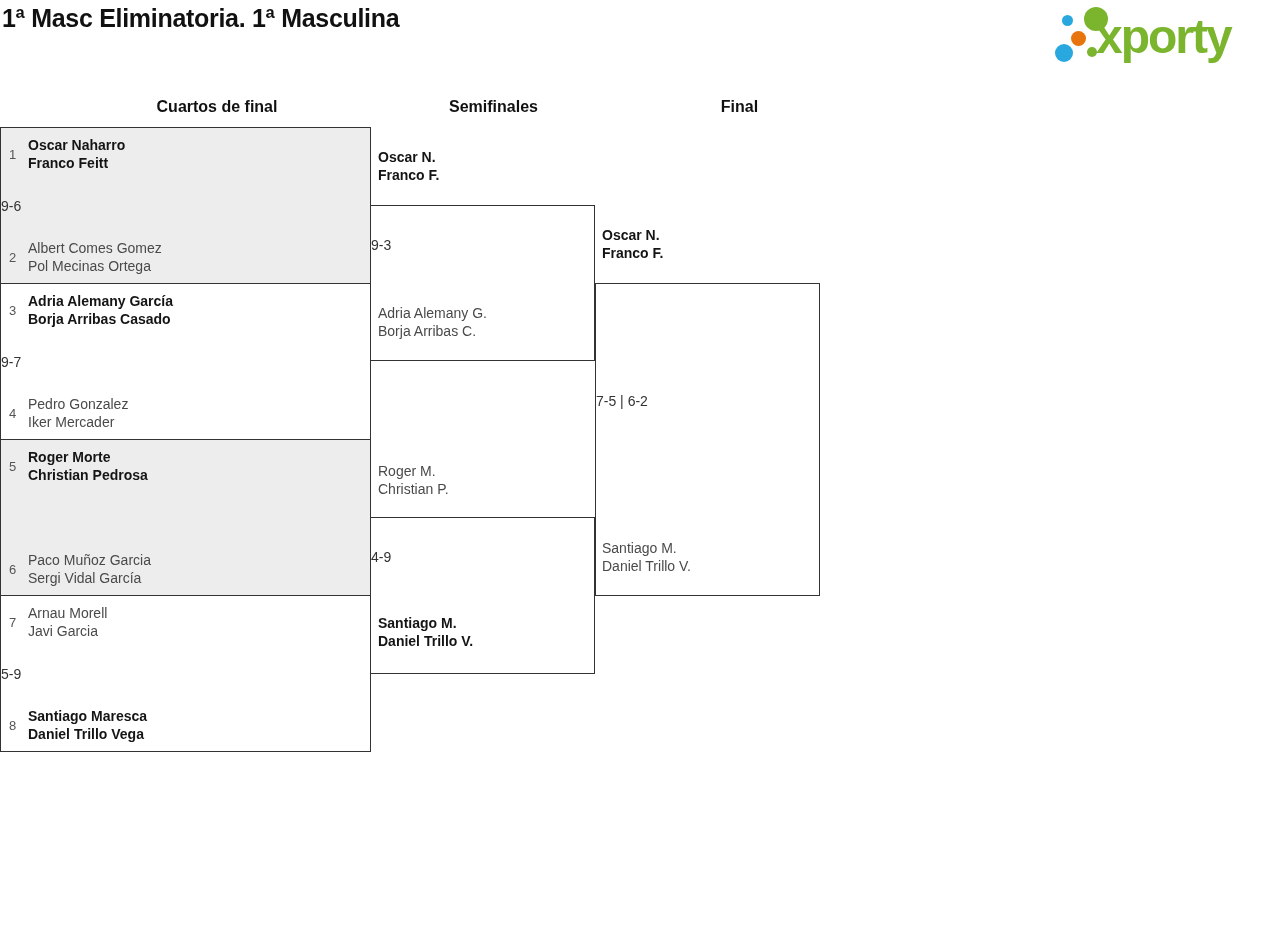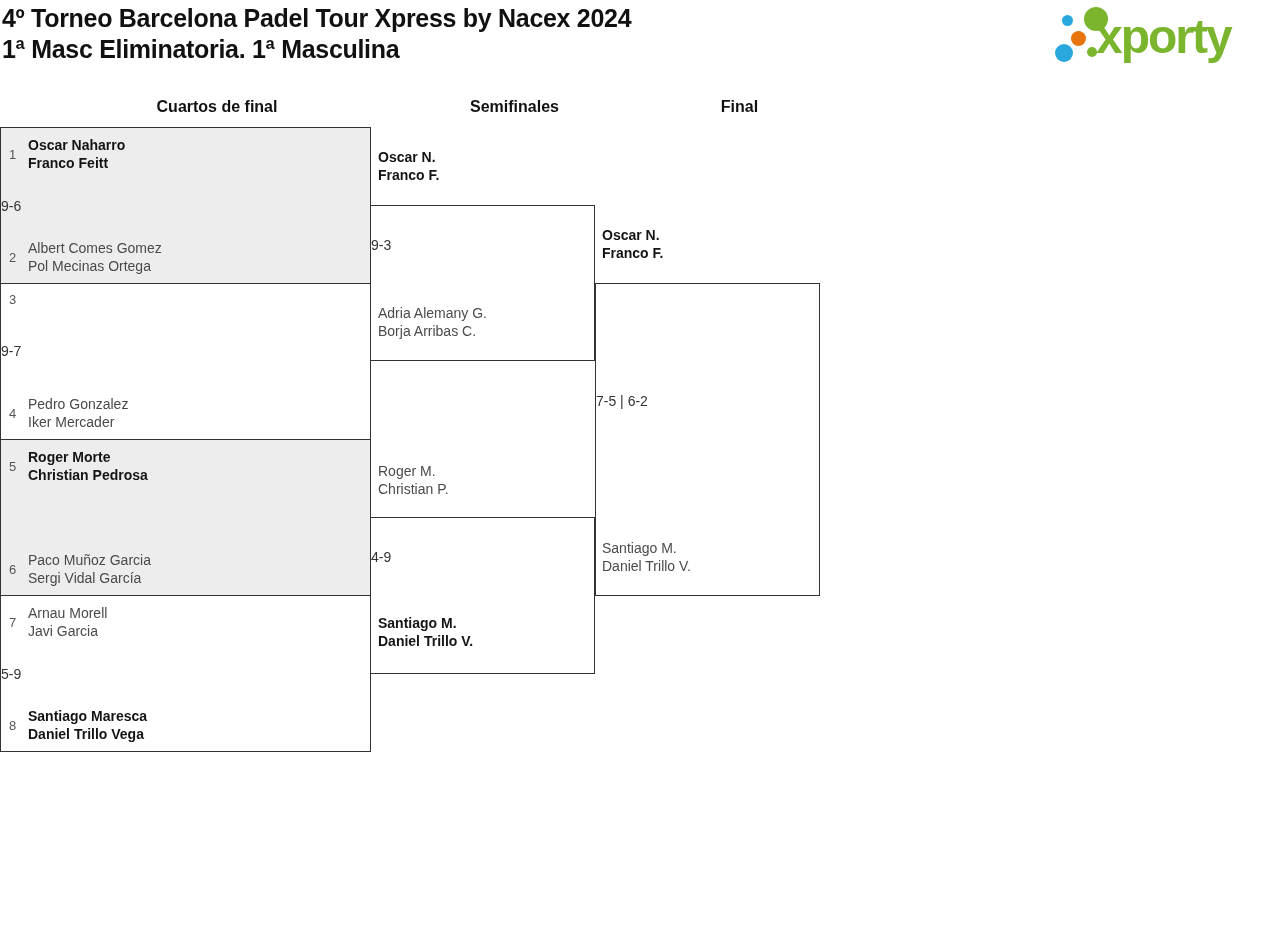--- a/index.html
+++ b/index.html
@@ -31,21 +31,21 @@
     font-size:48px;font-weight:700;letter-spacing:-2px;
     color:var(--brand-green);
   }
 
   
   .col-header{
     top:97px;text-align:center;
     font-size:16px;line-height:20px;font-weight:600;color:#111;padding-left:32px;
   }
   .col-header.c1{left:0;width:370px;}
-  .col-header.c2{left:370px;width:225px;}
+  .col-header.c2{left:349px;width:225px;}
   .col-header.c3{left:595px;width:225px;text-align:center;}
 
   
   .qf{
     left:0;width:371px;height:157px;box-sizing:border-box;
     border:1px solid var(--line);
     display:flex;flex-direction:column;justify-content:space-between;
     padding:8px 0;background:#fff;
   }
   .qf.shaded{background:var(--shaded-bg);}
@@ -78,21 +78,20 @@
   .ft-sf1-bot{left:378px;top:304px;}
   .ft-sf2-top{left:378px;top:462px;}
   .ft-sf2-bot{left:378px;top:614px;}
   .ft-fin-top{left:602px;top:226px;}
   .ft-fin-bot{left:602px;top:539px;}
 </style>
 </head>
 <body>
 
 <div class="abs page-title">
-  <span class="line">4º Torneo Barcelona Padel Tour Xpress by Nacex 2024</span>
   <span class="line">1ª Masc Eliminatoria. 1ª Masculina</span>
 </div>
 
 <div class="abs logo">
   <span class="dot d-blue-s"></span>
   <span class="dot d-green-l"></span>
   <span class="dot d-orange"></span>
   <span class="dot d-blue-l"></span>
   <span class="dot d-green-s"></span>
   <span class="logo-text">xporty</span>
@@ -116,20 +115,24 @@
     <span class="names">
       <span class="pl">Albert Comes Gomez</span>
       <span class="pl">Pol Mecinas Ortega</span>
     </span>
   </div>
 </div>
 
 <div class="abs qf q2">
   <div class="team-row">
     <span class="seed">3</span>
+    <span class="names winner">
+      <span class="pl">Adria Alemany García</span>
+      <span class="pl">Borja Arribas Casado</span>
+    </span>
   </div>
   <div class="score">9-7</div>
   <div class="team-row">
     <span class="seed">4</span>
     <span class="names">
       <span class="pl">Pedro Gonzalez</span>
       <span class="pl">Iker Mercader</span>
     </span>
   </div>
 </div>

